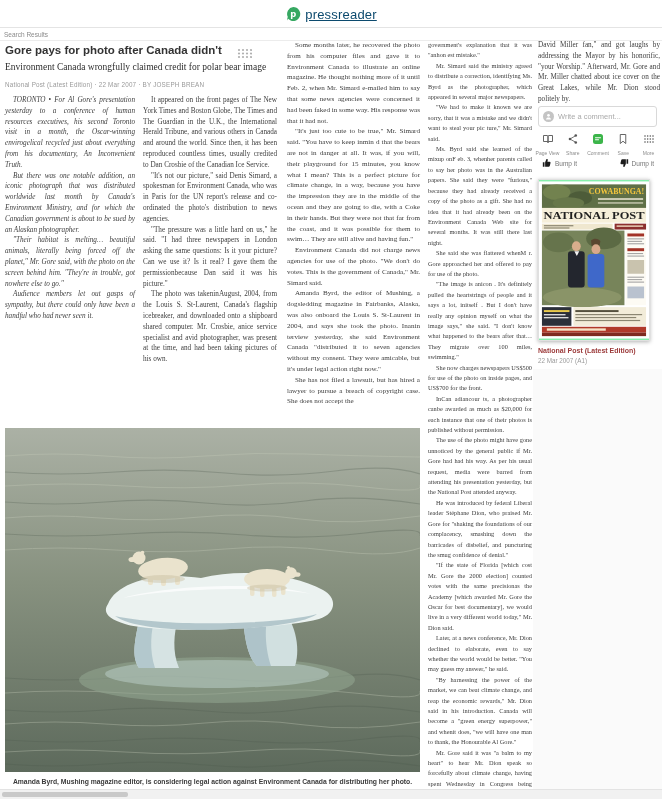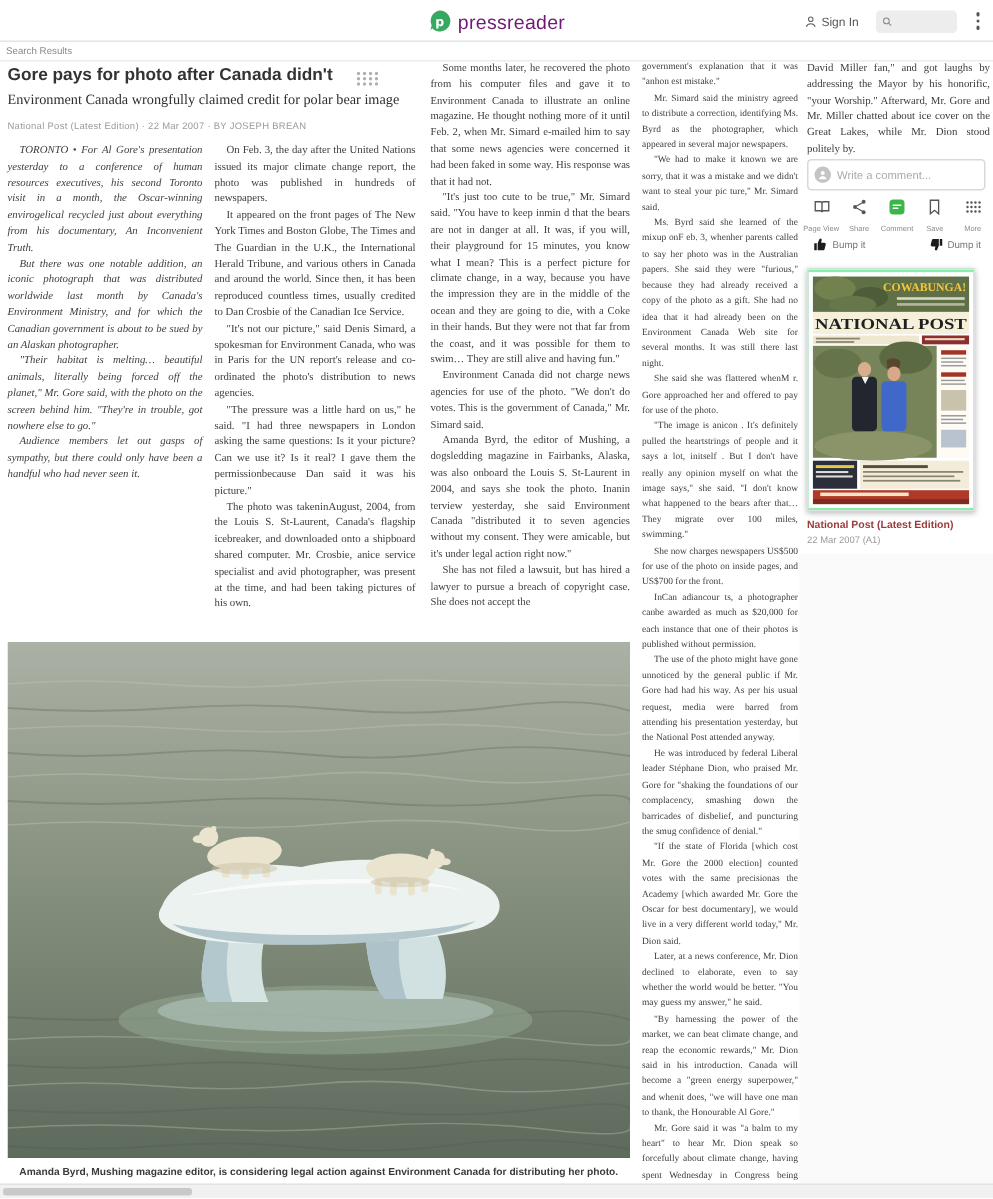--- a/index.html
+++ b/index.html
@@ -6,21 +6,21 @@
   html,body { width:662px; height:799px; }
   body { position:relative; background:#fff; overflow:hidden;
          font-family:"Liberation Sans", sans-serif; color:#333; }
 
   
   .header { position:absolute; left:0; top:0; width:662px; height:28px;
             background:#fff; border-bottom:1px solid #e4e4e4; z-index:30; }
   .brand { position:absolute; left:50%; top:0; transform:translateX(-50%);
            height:28px; display:flex; align-items:center; gap:4px; cursor:pointer; }
   .brand svg { width:16px; height:16px; }
-  .wordmark { font-size:13px; font-weight:500; color:#701a75; letter-spacing:.2px; }
+  .wordmark { font-size:13px; font-weight:500; color:#0c4a6e; letter-spacing:.2px;text-decoration:underline; }
   .header-right { position:absolute; right:7px; top:0; height:28px;
                   display:flex; align-items:center; gap:11px; }
   .signin { display:flex; align-items:center; gap:3px; font-size:8px; color:#555; cursor:pointer; }
   .signin svg { width:9px; height:9px; }
   .search-box { width:54px; height:15px; background:#ededed; border-radius:3px;
                 display:flex; align-items:center; padding:0 4px; gap:3px; }
   .search-box svg { width:7px; height:7px; flex:none; }
   .search-box input { border:none; background:transparent; outline:none;
                       width:100%; font-size:7px; color:#555; }
   .kebab { display:flex; flex-direction:column; gap:2px; padding:2px; cursor:pointer; }
@@ -104,41 +104,20 @@
 </head>
 <body>
 
 <div class="header">
   <div class="brand">
     <svg viewBox="0 0 24 24">
       <path d="M12 1.5a10.5 10.5 0 1 1-7.6 17.7L2.6 21.6l1.2-5.3A10.5 10.5 0 0 1 12 1.5z" fill="#36a862"></path>
       <text x="12" y="16.5" font-size="12.5" font-weight="bold" text-anchor="middle" font-family="DejaVu Sans, sans-serif" fill="#ffffff">p</text>
     </svg>
     <span class="wordmark">pressreader</span>
-  </div>
-  <div class="header-right">
-    <div class="signin">
-      <svg viewBox="0 0 24 24" fill="none" stroke="#666" stroke-width="2">
-        <circle cx="12" cy="7.5" r="4"></circle>
-          <path d="M4 21c1.6-4.5 5-5.5 8-5.5s6.4 1 8 5.5"></path>
-      </svg>
-      <span>Sign In</span>
-    </div>
-    <div class="search-box">
-      <svg viewBox="0 0 24 24" fill="none" stroke="#8a8a8a" stroke-width="2.4">
-        <circle cx="10" cy="10" r="6.5"></circle>
-          <path d="M15 15l6 6"></path>
-      </svg>
-      <input type="text" aria-label="search" style="">
-    </div>
-    <div class="kebab">
-        <i></i>
-        <i></i>
-        <i></i>
-      </div>
   </div>
 </div>
 
 <div class="crumbbar">
   <span class="crumb">Search Results</span>
 </div>
 
 <div class="title">Gore pays for photo after Canada didn't</div>
 <div class="handle">
   <svg width="15" height="11" viewBox="0 0 15 11" fill="#b0b0b0">
@@ -159,21 +138,20 @@
 <div class="subtitle">Environment Canada wrongfully claimed credit for polar bear image</div>
 <div class="byline">National Post (Latest Edition) · 22 Mar 2007 · BY JOSEPH BREAN</div>
 
 <div class="tcol col1">
     <p>TORONTO • For Al Gore's presentation yesterday to a conference of human resources executives, his second Toronto visit in a month, the Oscar-winning envirogelical recycled just about everything from his documentary, An Inconvenient Truth.</p>
     <p>But there was one notable addition, an iconic photograph that was distributed worldwide last month by Canada's Environment Ministry, and for which the Canadian government is about to be sued by an Alaskan photographer.</p>
     <p>"Their habitat is melting… beautiful animals, literally being forced off the planet," Mr. Gore said, with the photo on the screen behind him. "They're in trouble, got nowhere else to go."</p>
     <p>Audience members let out gasps of sympathy, but there could only have been a handful who had never seen it.</p>
   </div>
 <div class="tcol col2">
-    <p>On Feb. 3, the day after the United Nations issued its major climate change report, the photo was published in hundreds of newspapers.</p>
     <p>It appeared on the front pages of The New York Times and Boston Globe, The Times and The Guardian in the U.K., the International Herald Tribune, and various others in Canada and around the world. Since then, it has been reproduced countless times, usually credited to Dan Crosbie of the Canadian Ice Service.</p>
     <p>"It's not our picture," said Denis Simard, a spokesman for Environment Canada, who was in Paris for the UN report's release and co-ordinated the photo's distribution to news agencies.</p>
     <p>"The pressure was a little hard on us," he said. "I had three newspapers in London asking the same questions: Is it your picture? Can we use it? Is it real? I gave them the permissionbecause Dan said it was his picture."</p>
     <p>The photo was takeninAugust, 2004, from the Louis S. St-Laurent, Canada's flagship icebreaker, and downloaded onto a shipboard shared computer. Mr. Crosbie, anice service specialist and avid photographer, was present at the time, and had been taking pictures of his own.</p>
   </div>
 <div class="tcol col3">
     <p>Some months later, he recovered the photo from his computer files and gave it to Environment Canada to illustrate an online magazine. He thought nothing more of it until Feb. 2, when Mr. Simard e-mailed him to say that some news agencies were concerned it had been faked in some way. His response was that it had not.</p>
     <p>"It's just too cute to be true," Mr. Simard said. "You have to keep inmin d that the bears are not in danger at all. It was, if you will, their playground for 15 minutes, you know what I mean? This is a perfect picture for climate change, in a way, because you have the impression they are in the middle of the ocean and they are going to die, with a Coke in their hands. But they were not that far from the coast, and it was possible for them to swim… They are still alive and having fun."</p>
     <p>Environment Canada did not charge news agencies for use of the photo. "We don't do votes. This is the government of Canada," Mr. Simard said.</p>
     <p>Amanda Byrd, the editor of Mushing, a dogsledding magazine in Fairbanks, Alaska, was also onboard the Louis S. St-Laurent in 2004, and says she took the photo. Inanin terview yesterday, she said Environment Canada "distributed it to seven agencies without my consent. They were amicable, but it's under legal action right now."</p>

